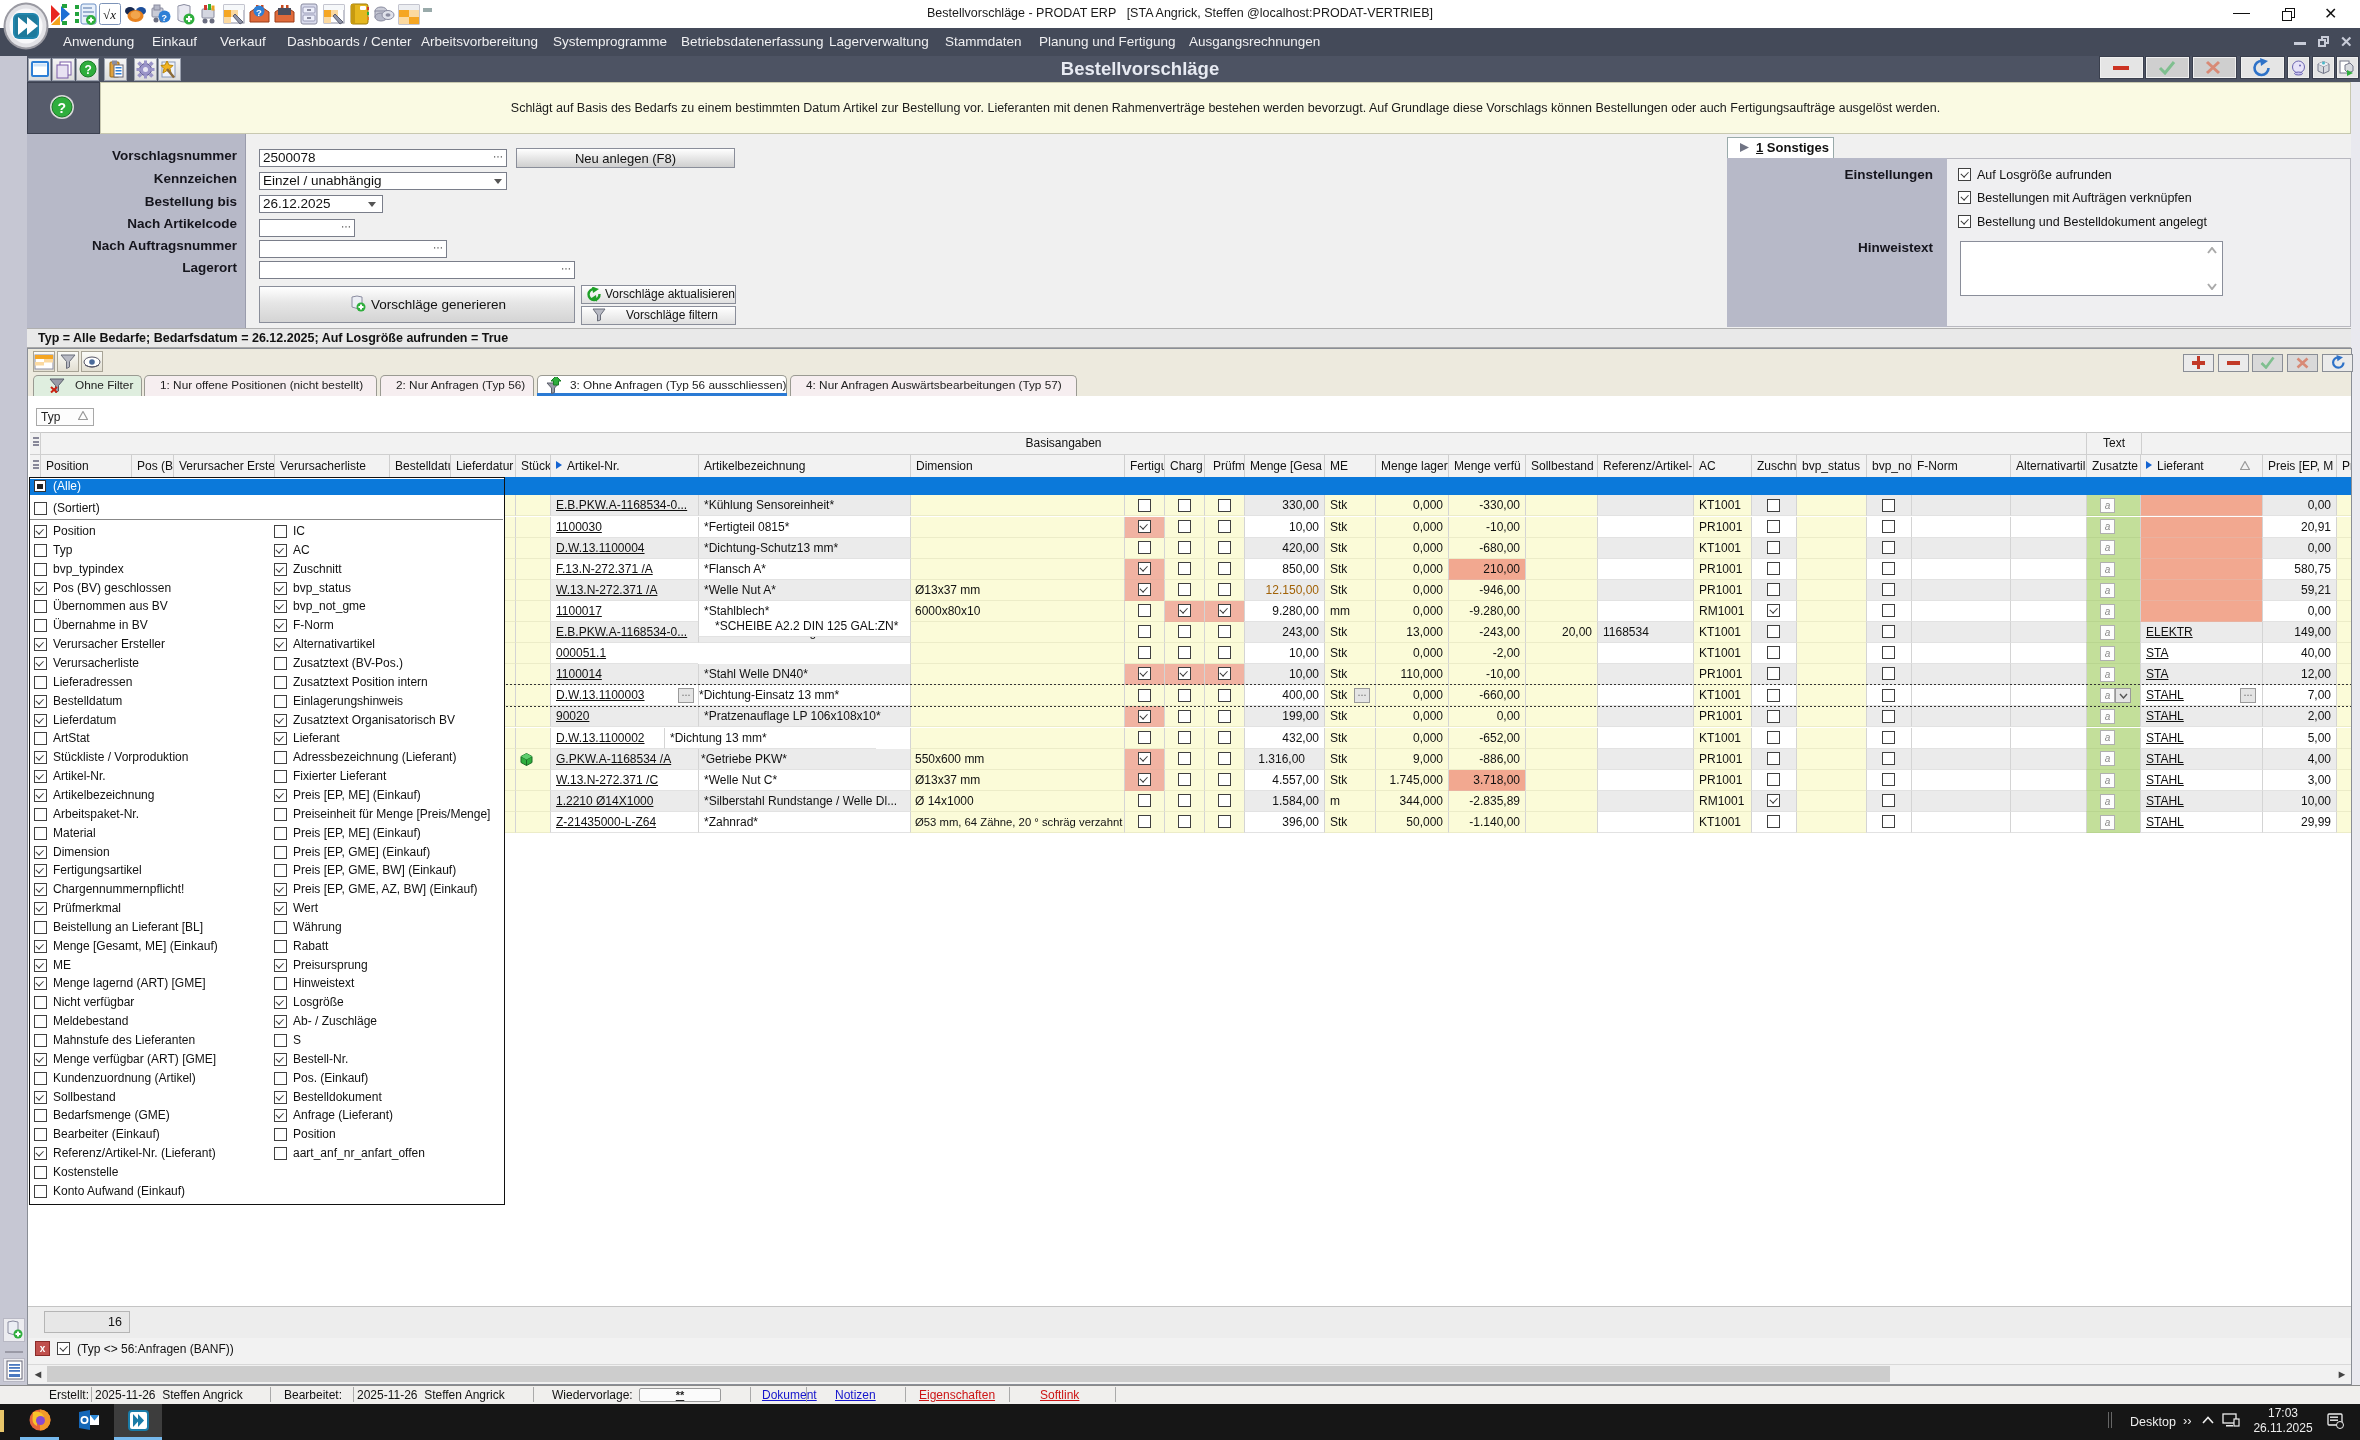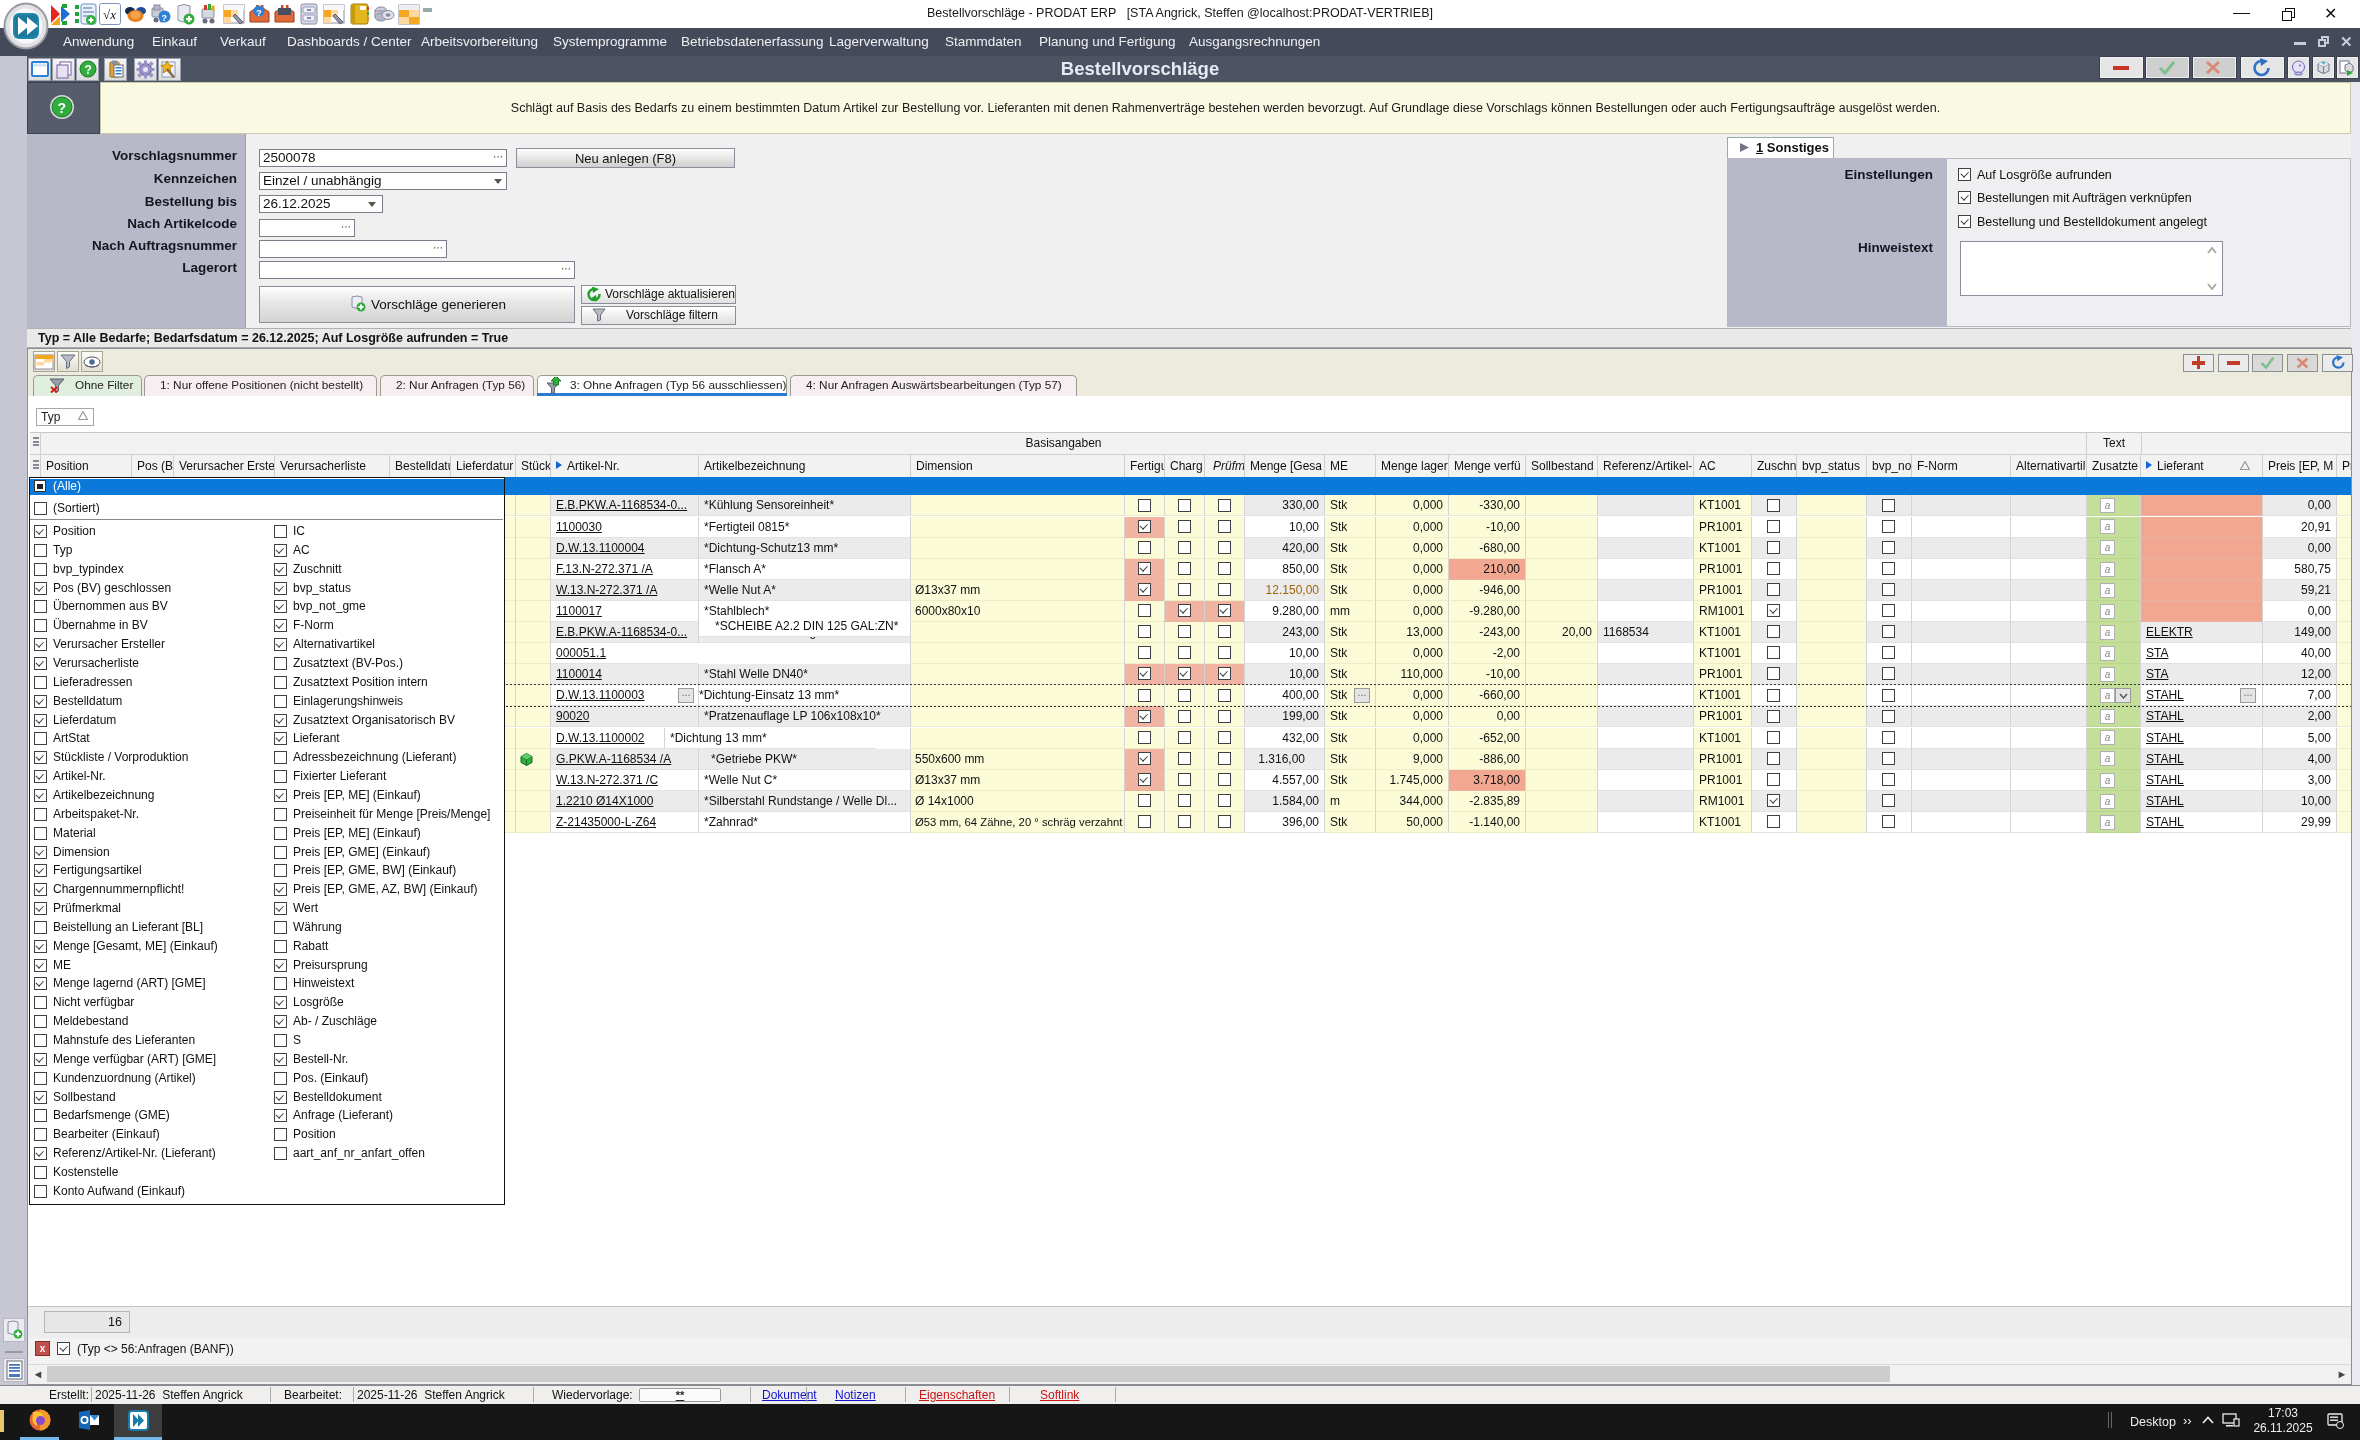--- a/index.html
+++ b/index.html
@@ -386,21 +386,21 @@
 <div class="ab" style="left:173px;top:454.5px;width:101px;height:22.5px;border-left:1px solid #cfcfcf;overflow:hidden;white-space:nowrap;line-height:22px;font-size:12px;color:#111;padding-left:5px;">Verursacher Erste</div>
 <div class="ab" style="left:274px;top:454.5px;width:115px;height:22.5px;border-left:1px solid #cfcfcf;overflow:hidden;white-space:nowrap;line-height:22px;font-size:12px;color:#111;padding-left:5px;">Verursacherliste</div>
 <div class="ab" style="left:389px;top:454.5px;width:61px;height:22.5px;border-left:1px solid #cfcfcf;overflow:hidden;white-space:nowrap;line-height:22px;font-size:12px;color:#111;padding-left:5px;">Bestelldatu</div>
 <div class="ab" style="left:450px;top:454.5px;width:65px;height:22.5px;border-left:1px solid #cfcfcf;overflow:hidden;white-space:nowrap;line-height:22px;font-size:12px;color:#111;padding-left:5px;">Lieferdatur</div>
 <div class="ab" style="left:515px;top:454.5px;width:35px;height:22.5px;border-left:1px solid #cfcfcf;overflow:hidden;white-space:nowrap;line-height:22px;font-size:12px;color:#111;padding-left:5px;">Stückl</div>
 <div class="ab" style="left:550px;top:454.5px;width:148px;height:22.5px;border-left:1px solid #cfcfcf;overflow:hidden;white-space:nowrap;line-height:22px;font-size:12px;color:#111;padding-left:5px;"><span class="tri-r" style="margin-right:5px;vertical-align:1px;"></span>Artikel-Nr.</div>
 <div class="ab" style="left:698px;top:454.5px;width:212px;height:22.5px;border-left:1px solid #cfcfcf;overflow:hidden;white-space:nowrap;line-height:22px;font-size:12px;color:#111;padding-left:5px;">Artikelbezeichnung</div>
 <div class="ab" style="left:910px;top:454.5px;width:214px;height:22.5px;border-left:1px solid #cfcfcf;overflow:hidden;white-space:nowrap;line-height:22px;font-size:12px;color:#111;padding-left:5px;">Dimension</div>
 <div class="ab" style="left:1124px;top:454.5px;width:40px;height:22.5px;border-left:1px solid #cfcfcf;overflow:hidden;white-space:nowrap;line-height:22px;font-size:12px;color:#111;padding-left:5px;">Fertigu</div>
 <div class="ab" style="left:1164px;top:454.5px;width:40px;height:22.5px;border-left:1px solid #cfcfcf;overflow:hidden;white-space:nowrap;line-height:22px;font-size:12px;color:#111;padding-left:5px;">Charg</div>
-<div class="ab" style="left:1204px;top:454.5px;width:40px;height:40px;border-left:1px solid #cfcfcf;overflow:hidden;white-space:nowrap;line-height:22px;font-size:12px;color:#111;padding-left:8px;font-style:italic;">Prüfm</div>
+<div class="ab" style="left:1204px;top:454.5px;width:40px;height:40px;border-left:1px solid #cfcfcf;overflow:hidden;white-space:nowrap;line-height:22px;font-size:12px;color:#111;padding-left:8px;">Prüfm</div>
 <div class="ab" style="left:1244px;top:454.5px;width:80px;height:22.5px;border-left:1px solid #cfcfcf;overflow:hidden;white-space:nowrap;line-height:22px;font-size:12px;color:#111;padding-left:5px;">Menge [Gesa</div>
 <div class="ab" style="left:1324px;top:454.5px;width:51px;height:22.5px;border-left:1px solid #cfcfcf;overflow:hidden;white-space:nowrap;line-height:22px;font-size:12px;color:#111;padding-left:5px;">ME</div>
 <div class="ab" style="left:1375px;top:454.5px;width:73px;height:22.5px;border-left:1px solid #cfcfcf;overflow:hidden;white-space:nowrap;line-height:22px;font-size:12px;color:#111;padding-left:5px;">Menge lager</div>
 <div class="ab" style="left:1448px;top:454.5px;width:77px;height:22.5px;border-left:1px solid #cfcfcf;overflow:hidden;white-space:nowrap;line-height:22px;font-size:12px;color:#111;padding-left:5px;">Menge verfü</div>
 <div class="ab" style="left:1525px;top:454.5px;width:72px;height:22.5px;border-left:1px solid #cfcfcf;overflow:hidden;white-space:nowrap;line-height:22px;font-size:12px;color:#111;padding-left:5px;">Sollbestand</div>
 <div class="ab" style="left:1597px;top:454.5px;width:96px;height:22.5px;border-left:1px solid #cfcfcf;overflow:hidden;white-space:nowrap;line-height:22px;font-size:12px;color:#111;padding-left:5px;">Referenz/Artikel-</div>
 <div class="ab" style="left:1693px;top:454.5px;width:58px;height:22.5px;border-left:1px solid #cfcfcf;overflow:hidden;white-space:nowrap;line-height:22px;font-size:12px;color:#111;padding-left:5px;">AC</div>
 <div class="ab" style="left:1751px;top:454.5px;width:45px;height:22.5px;border-left:1px solid #cfcfcf;overflow:hidden;white-space:nowrap;line-height:22px;font-size:12px;color:#111;padding-left:5px;">Zuschn</div>
 <div class="ab" style="left:1796px;top:454.5px;width:70px;height:22.5px;border-left:1px solid #cfcfcf;overflow:hidden;white-space:nowrap;line-height:22px;font-size:12px;color:#111;padding-left:5px;">bvp_status</div>
 <div class="ab" style="left:1866px;top:454.5px;width:45px;height:22.5px;border-left:1px solid #cfcfcf;overflow:hidden;white-space:nowrap;line-height:22px;font-size:12px;color:#111;padding-left:5px;">bvp_no</div>
@@ -876,21 +876,21 @@
 <div class="ab" style="left:389px;top:748.6px;width:61px;height:21.1px;background:#fbfbd8;border-left:1px solid #d4d4d4;border-bottom:1px solid #ececc8;line-height:20.1px;font-size:12px;color:#111;white-space:nowrap;overflow:hidden;text-align:left;padding-left:5px;"></div>
 <div class="ab" style="left:450px;top:748.6px;width:65px;height:21.1px;background:#fbfbd8;border-left:1px solid #d4d4d4;border-bottom:1px solid #ececc8;line-height:20.1px;font-size:12px;color:#111;white-space:nowrap;overflow:hidden;text-align:left;padding-left:5px;"></div>
 <div class="ab" style="left:515px;top:748.6px;width:35px;height:21.1px;background:#fbfbd8;border-left:1px solid #d4d4d4;border-bottom:1px solid #ececc8;line-height:20.1px;font-size:12px;color:#111;white-space:nowrap;overflow:hidden;text-align:left;padding-left:5px;"></div>
 <svg class="ab" style="left:519px;top:752.1px;" width="15" height="15" viewBox="0 0 15 15">
     <path d="M2 4.5 L7.5 1.5 L13 4.5 L13 10.5 L7.5 13.5 L2 10.5 Z" fill="#2fae3d" stroke="#1a6a24"></path>
     <path d="M2 4.5 L7.5 7.5 L13 4.5" fill="none" stroke="#1a6a24"></path>
     <path d="M7.5 7.5 L7.5 13.5" stroke="#1a6a24"></path>
     <path d="M2 4.5 L7.5 1.5 L13 4.5 L7.5 7.5 Z" fill="#5fce6d"></path>
   </svg>
 <div class="ab" style="left:550px;top:748.6px;width:148px;height:21.1px;background:#ebebeb;border-left:1px solid #d4d4d4;border-bottom:1px solid #e2e2e2;line-height:20.1px;font-size:12px;color:#111;white-space:nowrap;overflow:hidden;text-align:left;padding-left:5px;"><span class="lnk">G.PKW.A-1168534 /A</span></div>
-<div class="ab" style="left:698px;top:748.6px;width:212px;height:21.1px;background:#ebebeb;border-left:1px solid #d4d4d4;border-bottom:1px solid #e2e2e2;line-height:20.1px;font-size:12px;color:#111;white-space:nowrap;overflow:hidden;text-align:left;padding-left:12px;">*Getriebe PKW*</div>
+<div class="ab" style="left:698px;top:748.6px;width:212px;height:21.1px;background:#ebebeb;border-left:1px solid #d4d4d4;border-bottom:1px solid #e2e2e2;line-height:20.1px;font-size:12px;color:#111;white-space:nowrap;overflow:hidden;text-align:left;padding-left:2px;">*Getriebe PKW*</div>
 <div class="ab" style="left:910px;top:748.6px;width:214px;height:21.1px;background:#fbfbd8;border-left:1px solid #d4d4d4;border-bottom:1px solid #ececc8;line-height:20.1px;font-size:12px;color:#111;white-space:nowrap;overflow:hidden;text-align:left;padding-left:4px;">550x600 mm</div>
 <div class="ab" style="left:1124px;top:748.6px;width:40px;height:21.1px;background:#f1b3a2;border-left:1px solid #d4d4d4;border-bottom:1px solid #e9b2a0;line-height:20.1px;font-size:12px;color:#111;white-space:nowrap;overflow:hidden;text-align:left;padding-left:5px;"></div>
 <div class="cb ck" style="left:1137.5px;top:751.8px;"></div>
 <div class="ab" style="left:1164px;top:748.6px;width:40px;height:21.1px;background:#fbfbd8;border-left:1px solid #d4d4d4;border-bottom:1px solid #ececc8;line-height:20.1px;font-size:12px;color:#111;white-space:nowrap;overflow:hidden;text-align:left;padding-left:5px;"></div>
 <div class="cb" style="left:1177.5px;top:751.8px;"></div>
 <div class="ab" style="left:1204px;top:748.6px;width:40px;height:21.1px;background:#fbfbd8;border-left:1px solid #d4d4d4;border-bottom:1px solid #ececc8;line-height:20.1px;font-size:12px;color:#111;white-space:nowrap;overflow:hidden;text-align:left;padding-left:5px;"></div>
 <div class="cb" style="left:1217.5px;top:751.8px;"></div>
 <div class="ab" style="left:1244px;top:748.6px;width:80px;height:21.1px;background:#ebebeb;border-left:1px solid #d4d4d4;border-bottom:1px solid #e2e2e2;line-height:20.1px;font-size:12px;color:#111;white-space:nowrap;overflow:hidden;text-align:right;padding-right:19px;">1.316,00</div>
 <div class="ab" style="left:1324px;top:748.6px;width:51px;height:21.1px;background:#fbfbd8;border-left:1px solid #d4d4d4;border-bottom:1px solid #ececc8;line-height:20.1px;font-size:12px;color:#111;white-space:nowrap;overflow:hidden;text-align:left;padding-left:5px;">Stk</div>
 <div class="ab" style="left:1375px;top:748.6px;width:73px;height:21.1px;background:#fbfbd8;border-left:1px solid #d4d4d4;border-bottom:1px solid #ececc8;line-height:20.1px;font-size:12px;color:#111;white-space:nowrap;overflow:hidden;text-align:right;padding-right:5px;">9,000</div>

